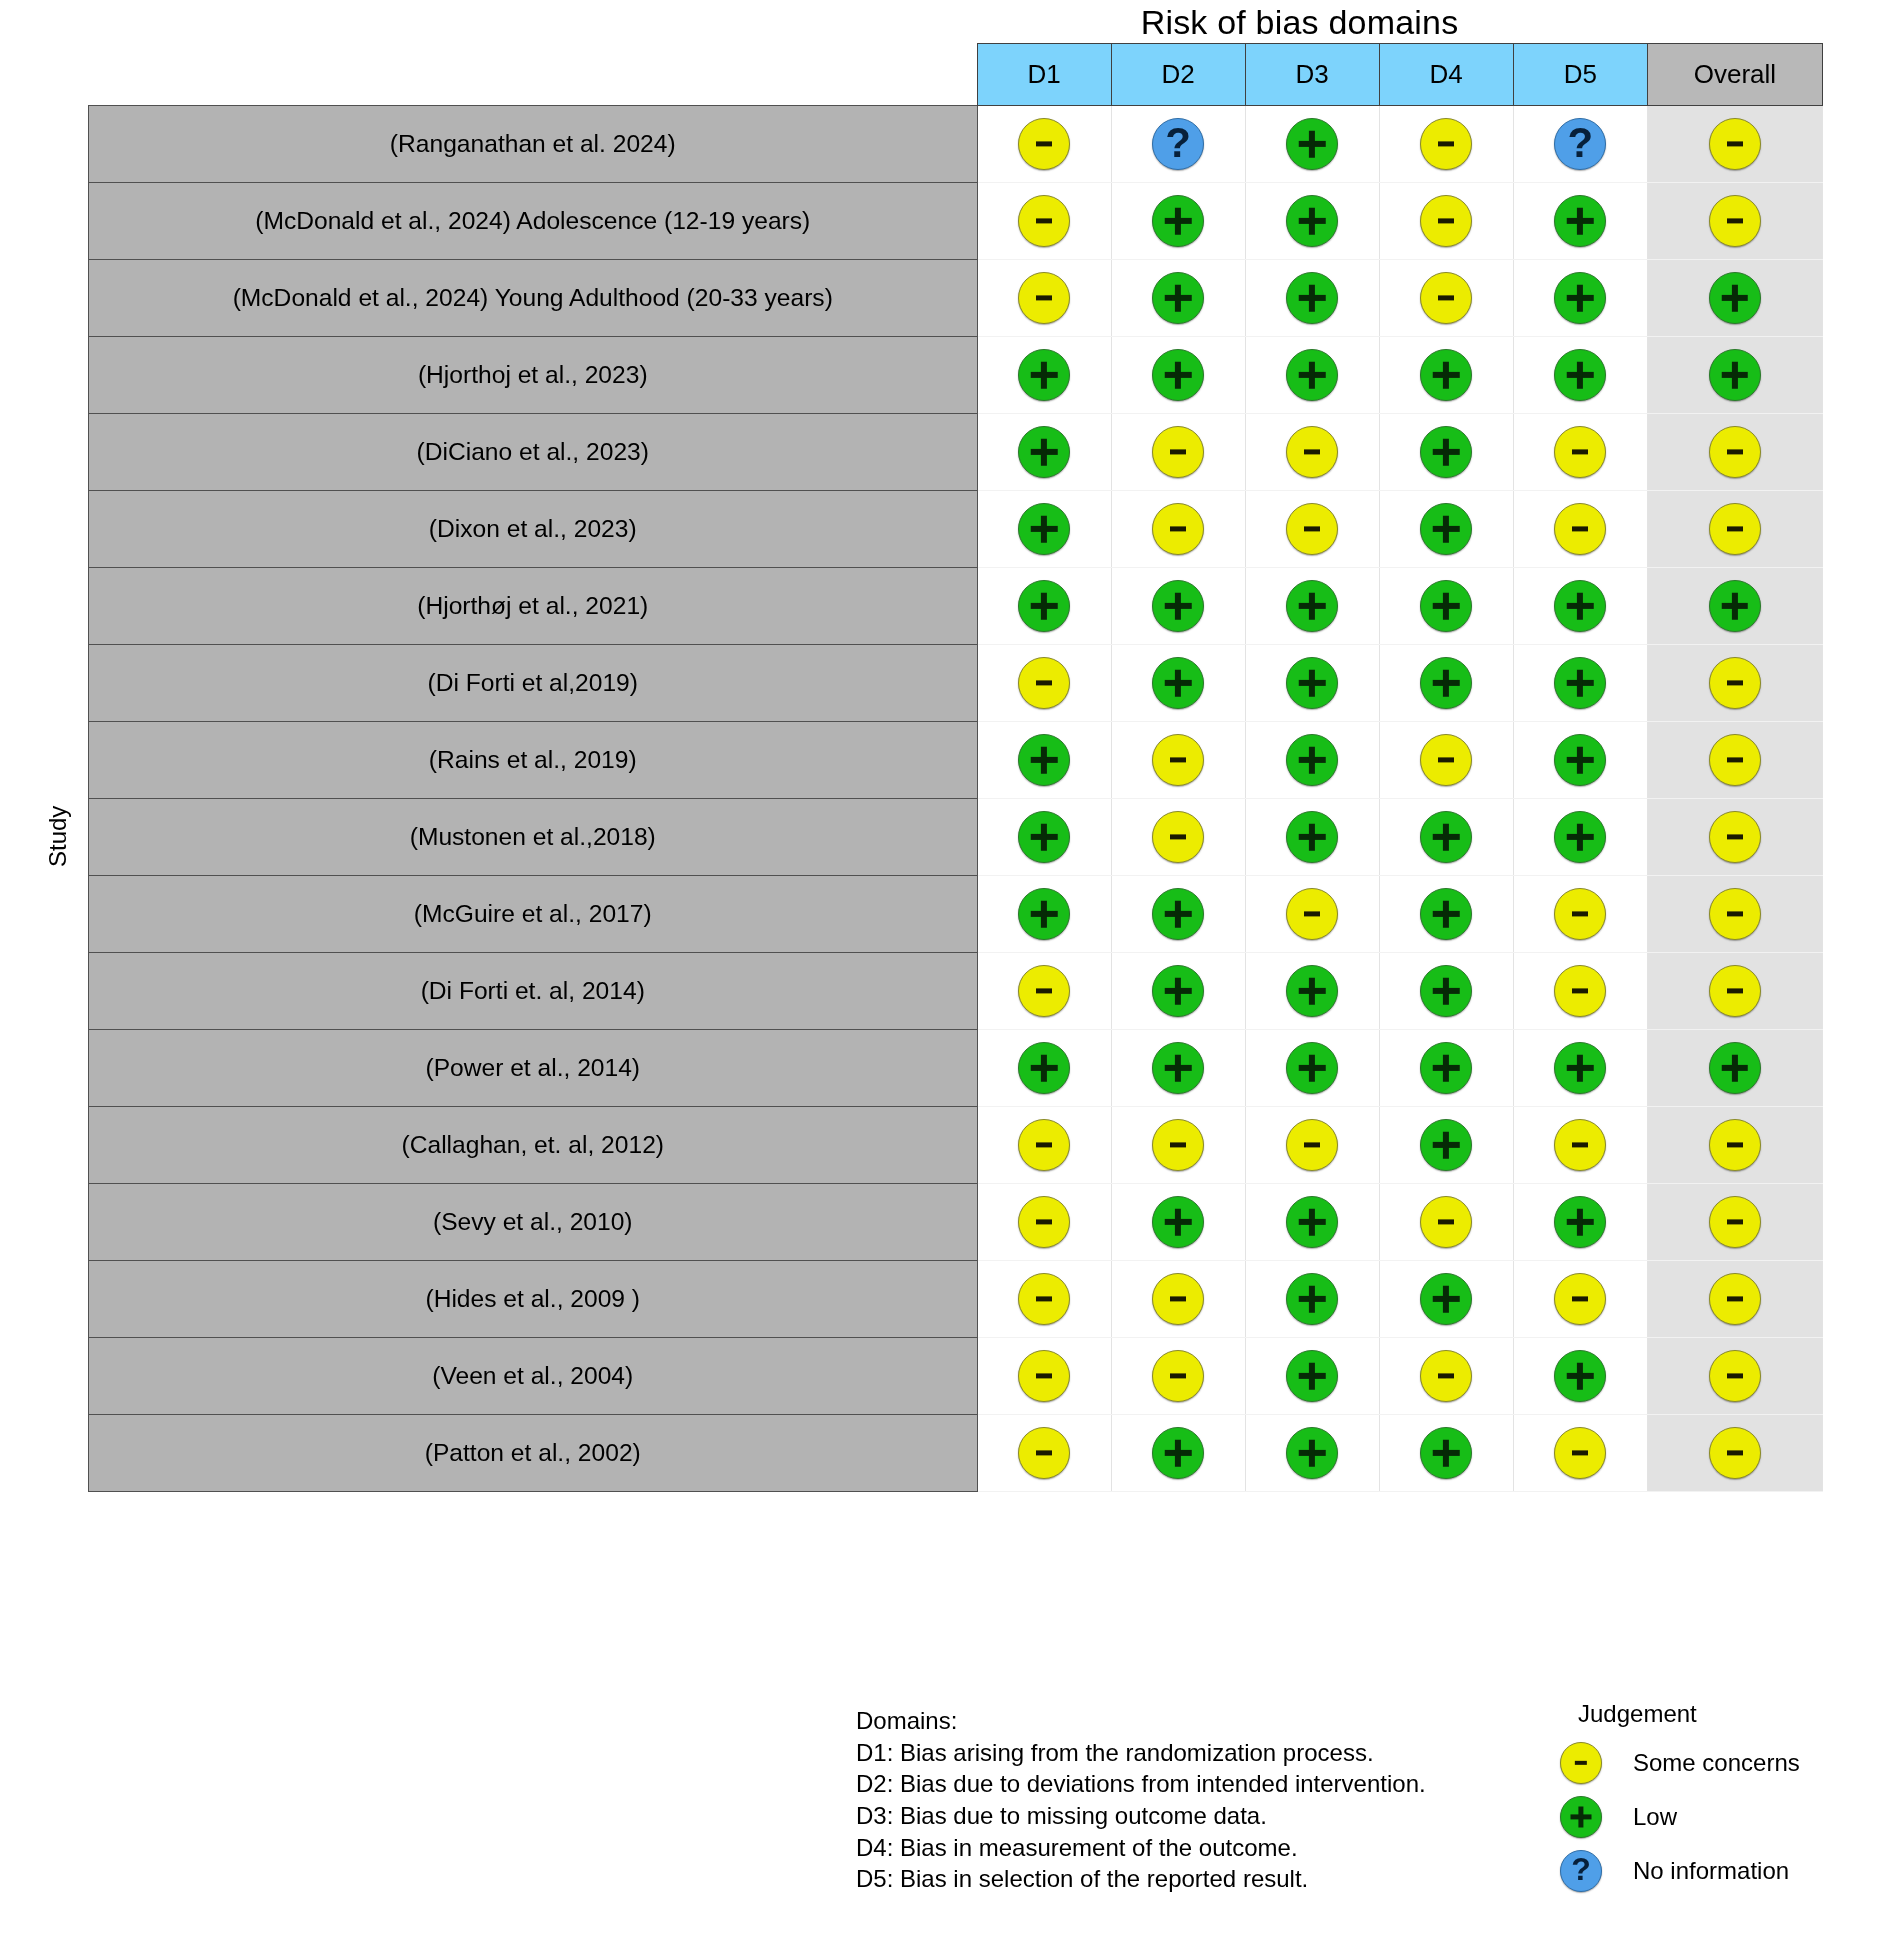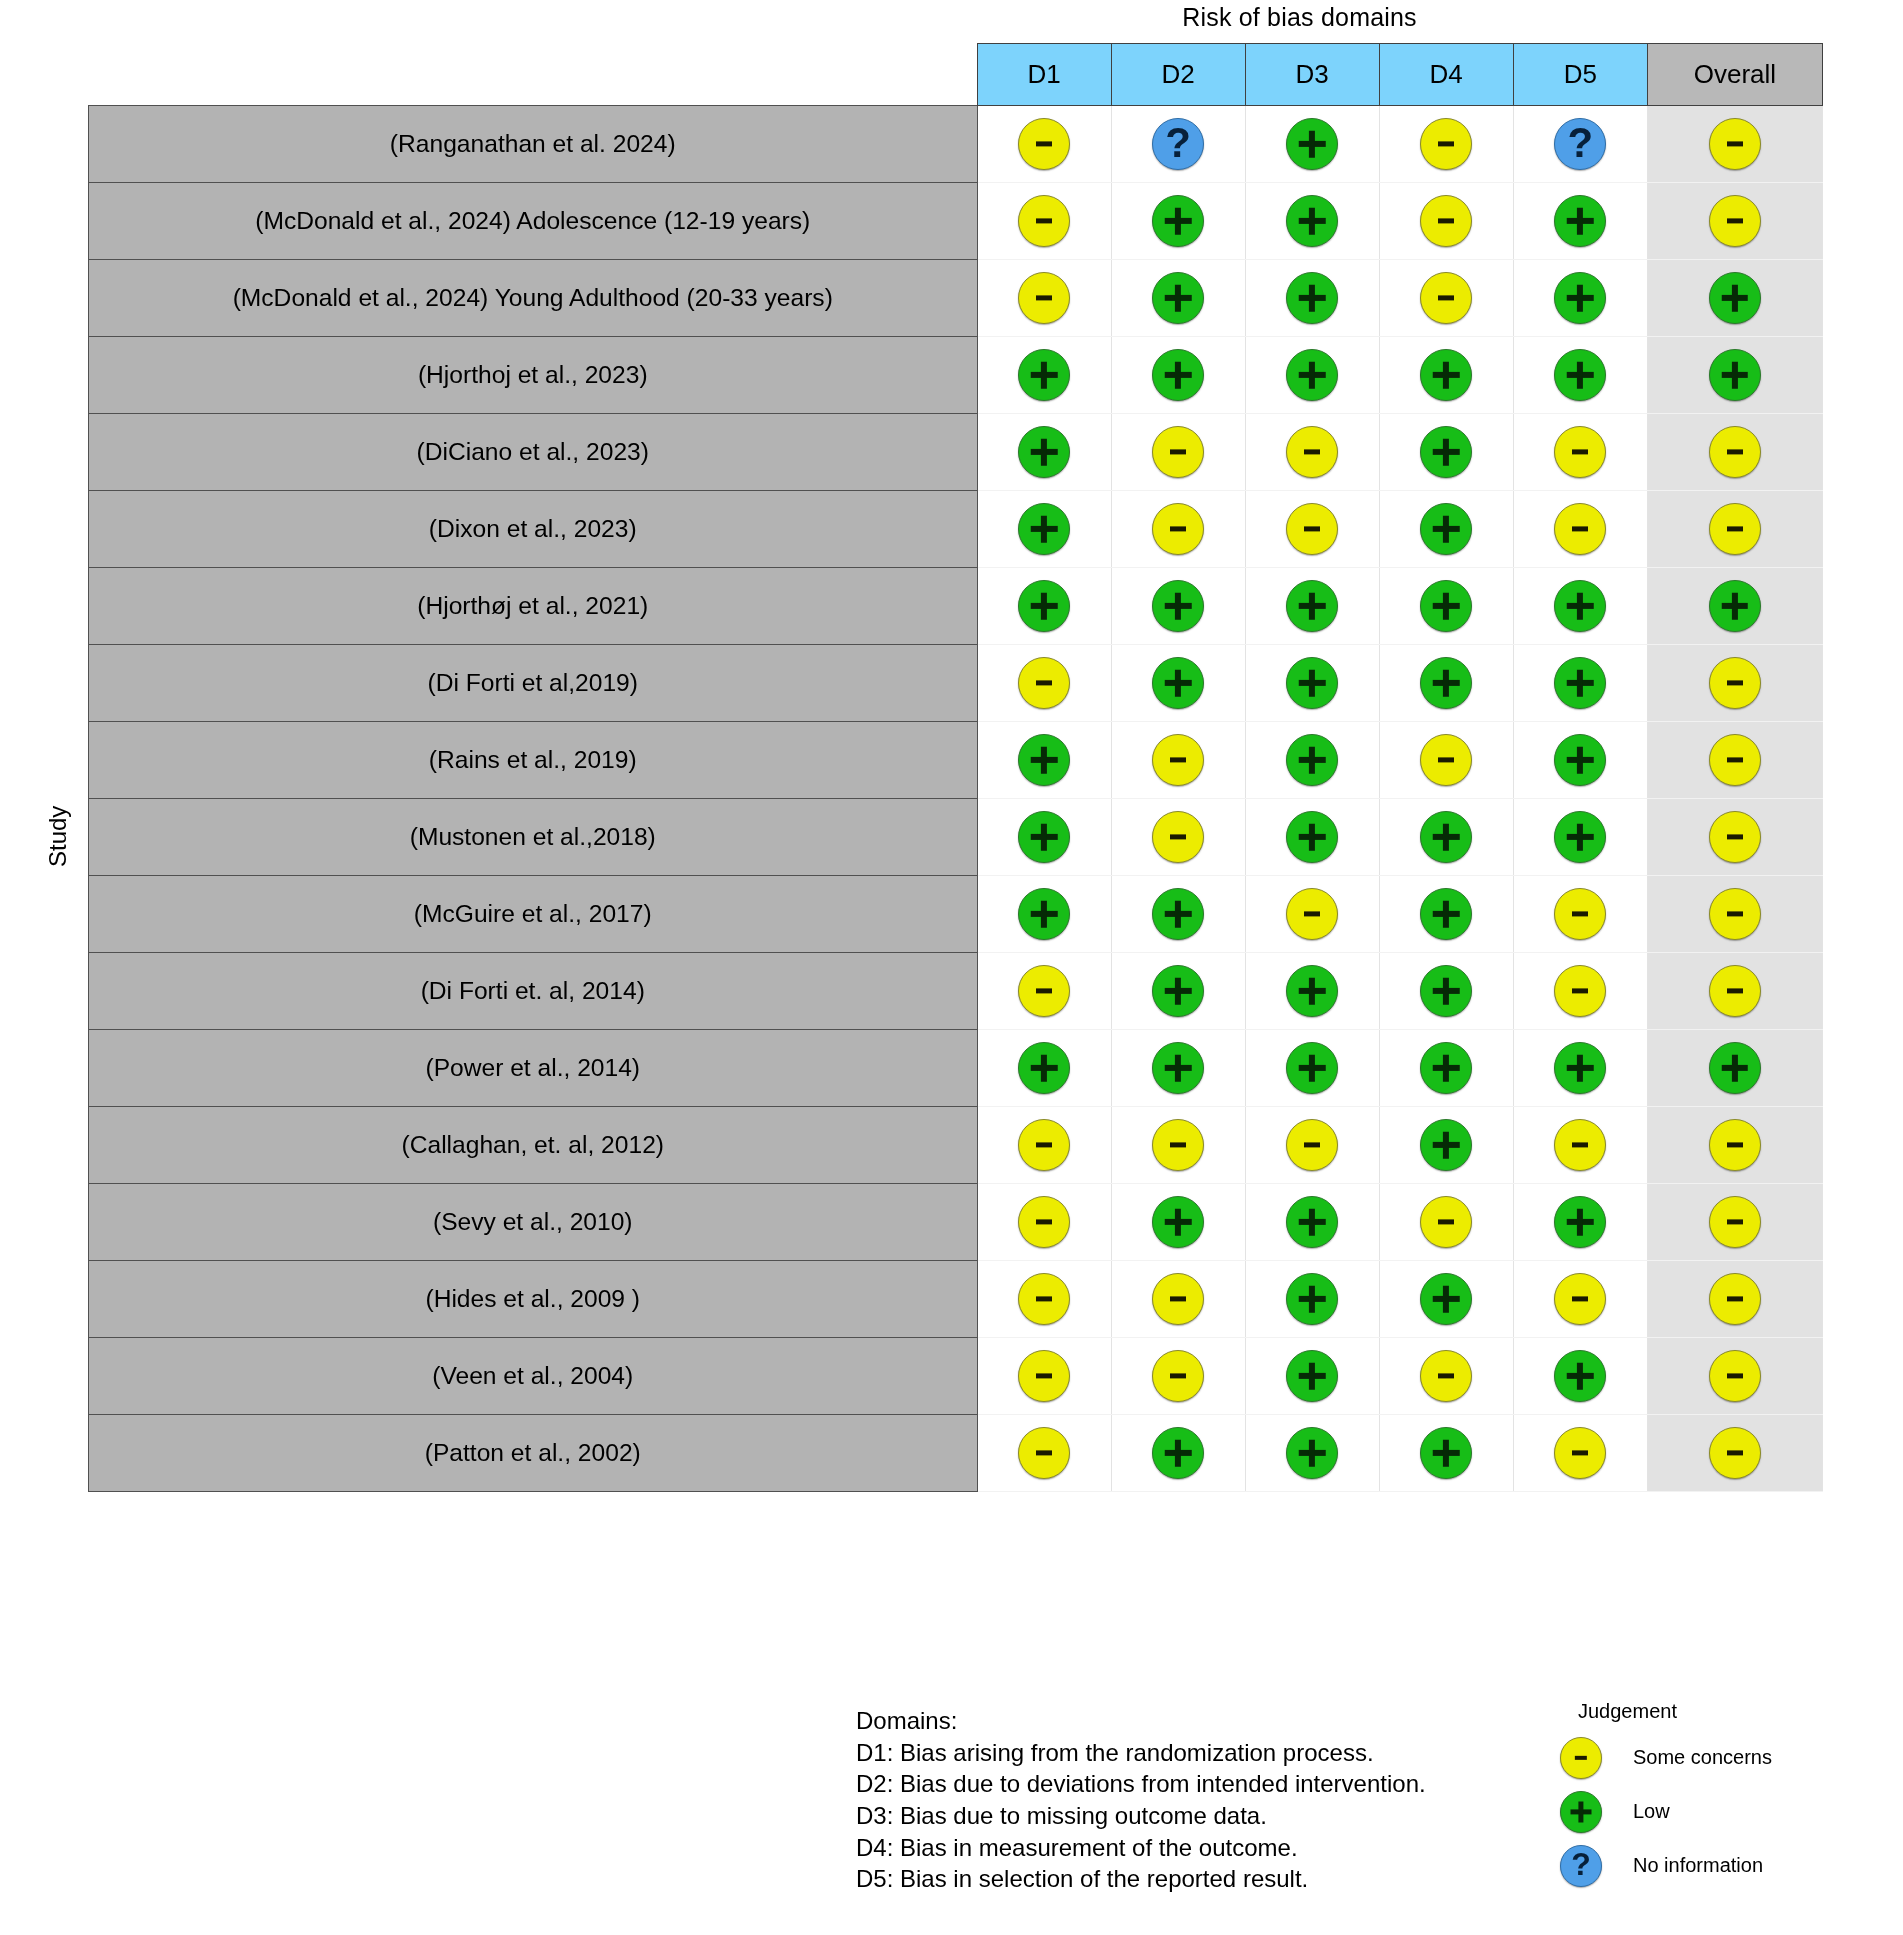--- a/index.html
+++ b/index.html
@@ -9,21 +9,21 @@
     color:#000;
     position:relative;
     overflow:hidden;
   }
 
   
   #rob-title{
     position:absolute;
     left:961px; top:2.8px; width:677px;
     text-align:center;
-    font-size:25px;
+    font-size:34px;
     letter-spacing:0.2px;
   }
 
   
   #study-axis{
     position:absolute;
     left:44px; top:867px;
     font-size:24px;
     transform:rotate(-90deg);
     transform-origin:left top;
@@ -134,21 +134,21 @@
   #domains-legend{
     position:absolute;
     left:856px; top:1705px;
     font-size:24px;
     line-height:1.32;
     white-space:nowrap;
   }
   #judgement-legend{
     position:absolute;
     left:1560px; top:1700px;
-    font-size:20px;
+    font-size:24px;
   }
   #judgement-legend .jl-title{
     margin-left:18px;
     margin-bottom:7.6px;
   }
   .jl-row{
     display:flex;
     align-items:center;
     height:54px;
   }

